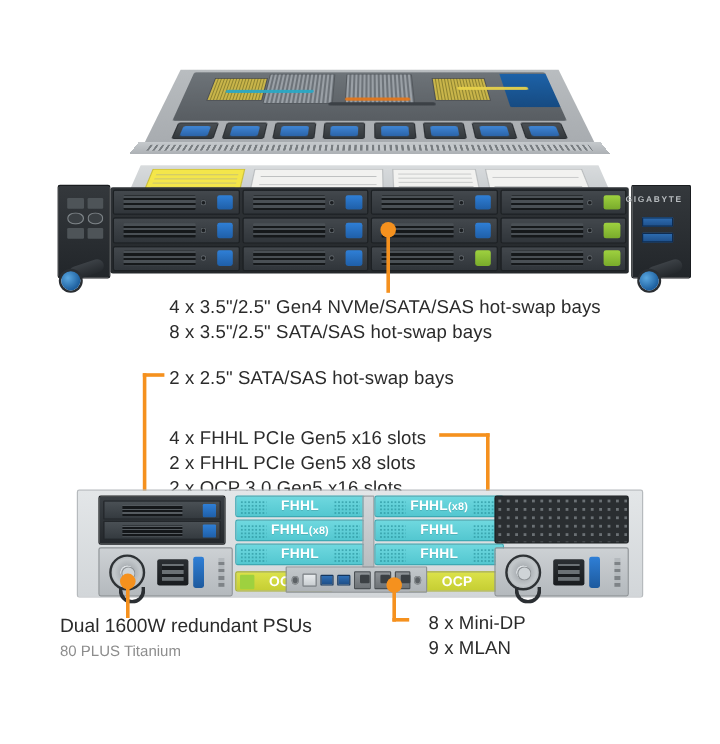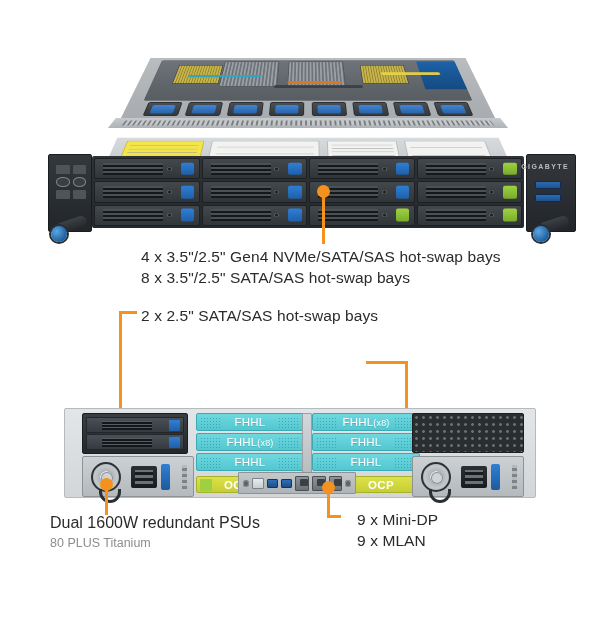--- a/index.html
+++ b/index.html
@@ -260,21 +260,21 @@
     display: flex; align-items: center; justify-content: center;
     overflow: hidden;
   }
   .slot .mesh {
     position: absolute; left: 3px; top: 3px; width: 22px; height: 12px;
     background-image: radial-gradient(#2f9aa4 0.8px, transparent 0.9px);
     background-size: 3px 3px; opacity: .75;
   }
   .slot .mesh.r { left: auto; right: 3px; }
   .slot .lbl {
-    position: relative; font-size: 11.5px; font-weight: normal; color: #ffffff;
+    position: relative; font-size: 11.5px; font-weight: bold; color: #ffffff;
     letter-spacing: .2px; text-shadow: 0 1px 0 rgba(0,0,0,.12);
     white-space: nowrap;
   }
   .slot .lbl .x8 { font-size: 9px; }
 
   
   .ocp {
     position: absolute; top: 64px; width: 82px; height: 17px;
     background: linear-gradient(#dbe24a,#c6ce33);
     border: 1px solid #a9b02b; border-radius: 2px;
@@ -491,20 +491,25 @@
     <div class="spec-line">4 x 3.5"/2.5" Gen4 NVMe/SATA/SAS hot-swap bays</div>
     <div class="spec-line">8 x 3.5"/2.5" SATA/SAS hot-swap bays</div>
   </div>
 
   <div class="cal-line" style="left:119px; top:311px; width:18px; height:3px;"></div>
   <div class="cal-line" style="left:119px; top:311px; width:3px; height:99px;"></div>
   <div class="cal-dot" style="left:124px; top:415px;"></div>
 
   <div class="spec-line" style="position:absolute; left:141px; top:305px;">2 x 2.5" SATA/SAS hot-swap bays</div>
 
+  <div style="position:absolute; left:141px; top:355px;">
+    <div class="spec-line">4 x FHHL PCIe Gen5 x16 slots</div>
+    <div class="spec-line">2 x FHHL PCIe Gen5 x8 slots</div>
+    <div class="spec-line">2 x OCP 3.0 Gen5 x16 slots</div>
+  </div>
 
   <div class="cal-line" style="left:366px; top:361px; width:42px; height:3px;"></div>
   <div class="cal-line" style="left:405px; top:361px; width:3px; height:77px;"></div>
   <div class="cal-dot" style="left:400px; top:437px;"></div>
 
   <div id="rear-unit">
     <div class="rear-inner">
 
       <div class="rear-bays">
         <div class="rear-bay">
@@ -599,17 +604,17 @@
   <div style="position:absolute; left:50px; top:512px;">
     <div class="spec-strong">Dual 1600W redundant PSUs</div>
     <div class="spec-sub">80 PLUS Titanium</div>
   </div>
 
   <div class="cal-dot" style="left:322px; top:481px;"></div>
   <div class="cal-line" style="left:327px; top:492px; width:3px; height:26px;"></div>
   <div class="cal-line" style="left:327px; top:515px; width:14px; height:3px;"></div>
 
   <div style="position:absolute; left:357px; top:509px;">
-    <div class="spec-line">9 x Mini-DP</div>
+    <div class="spec-line">8 x Mini-DP</div>
     <div class="spec-line">9 x MLAN</div>
   </div>
 
 </div>
 
 </body></html>

